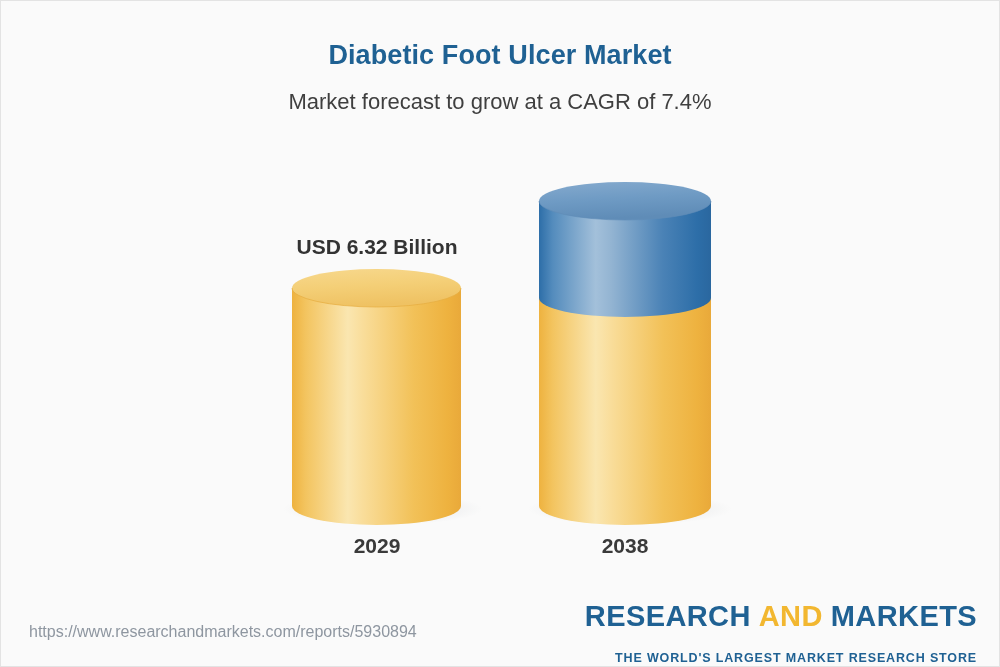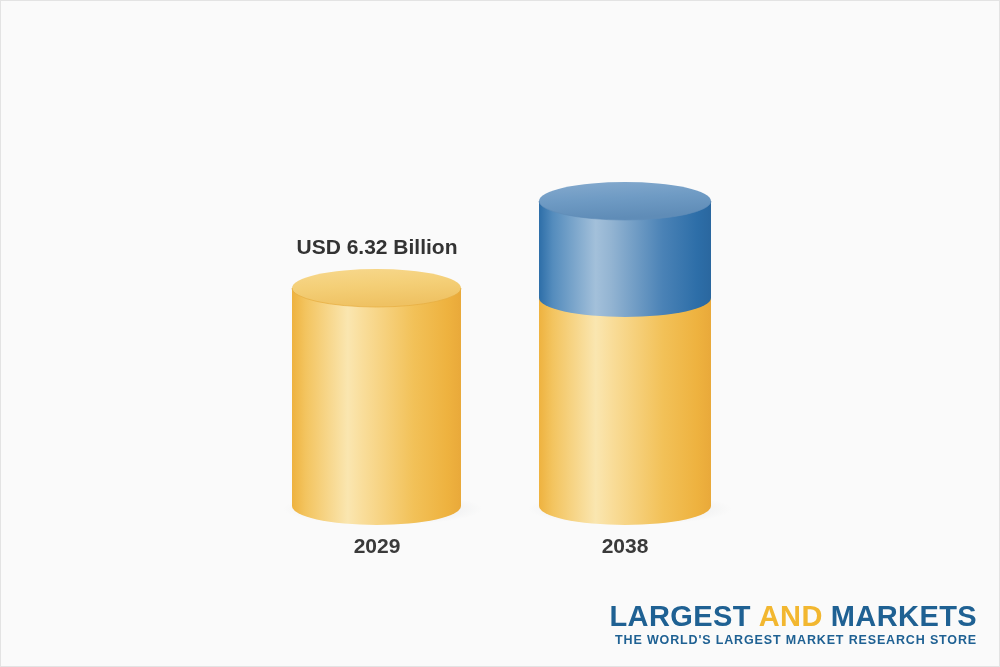--- a/index.html
+++ b/index.html
@@ -100,29 +100,31 @@
     white-space: nowrap;
   }
   .brand-word-primary { color: #1f6193; }
   .brand-word-accent  { color: #f2b730; }
   #brand-tagline {
     font-size: 12.5px;
     font-weight: bold;
     color: #1f6193;
     letter-spacing: 0.85px;
     line-height: 1.2;
-    margin-top: 2px;
+    margin-top: 20px;
     white-space: nowrap;
   }
 </style>
 </head>
 <body>
 
 <div id="chart-card">
 
+  <div id="chart-title">Diabetic Foot Ulcer Market</div>
+  <div id="chart-subtitle">Market forecast to grow at a CAGR of 7.4%</div>
 
   <div id="plot-area">
 
     <svg id="bars-svg" width="1000" height="600" viewBox="0 0 1000 600" style="position:absolute;left:0;top:0;">
       <defs>
 
         <linearGradient id="gradYellowBody" x1="0" y1="0" x2="1" y2="0">
           <stop offset="0%" stop-color="#eeb23f"></stop>
           <stop offset="8%" stop-color="#f3c45f"></stop>
           <stop offset="33%" stop-color="#fae6b0"></stop>
@@ -180,19 +182,20 @@
       </g>
     </svg>
 
     <div class="value-label" style="left:226px; top:234px; width:300px;">USD 6.32 Billion</div>
 
     <div class="category-label" style="left:276px; top:533px; width:200px;">2029</div>
     <div class="category-label" style="left:524px; top:533px; width:200px;">2038</div>
 
   </div>
 
+  <div id="source-url">https://www.researchandmarkets.com/reports/5930894</div>
 
   <div id="brand-logo">
-    <div id="brand-wordmark"><span class="brand-word-primary">LARGEST</span><span class="brand-word-accent" style="margin:8px 8px;">AND</span><span class="brand-word-primary">MARKETS</span></div>
+    <div id="brand-wordmark"><span class="brand-word-primary">RESEARCH</span><span class="brand-word-accent" style="margin:8px 8px;">AND</span><span class="brand-word-primary">MARKETS</span></div>
     <div id="brand-tagline">THE WORLD'S LARGEST MARKET RESEARCH STORE</div>
   </div>
 
 </div>
 
 </body></html>

